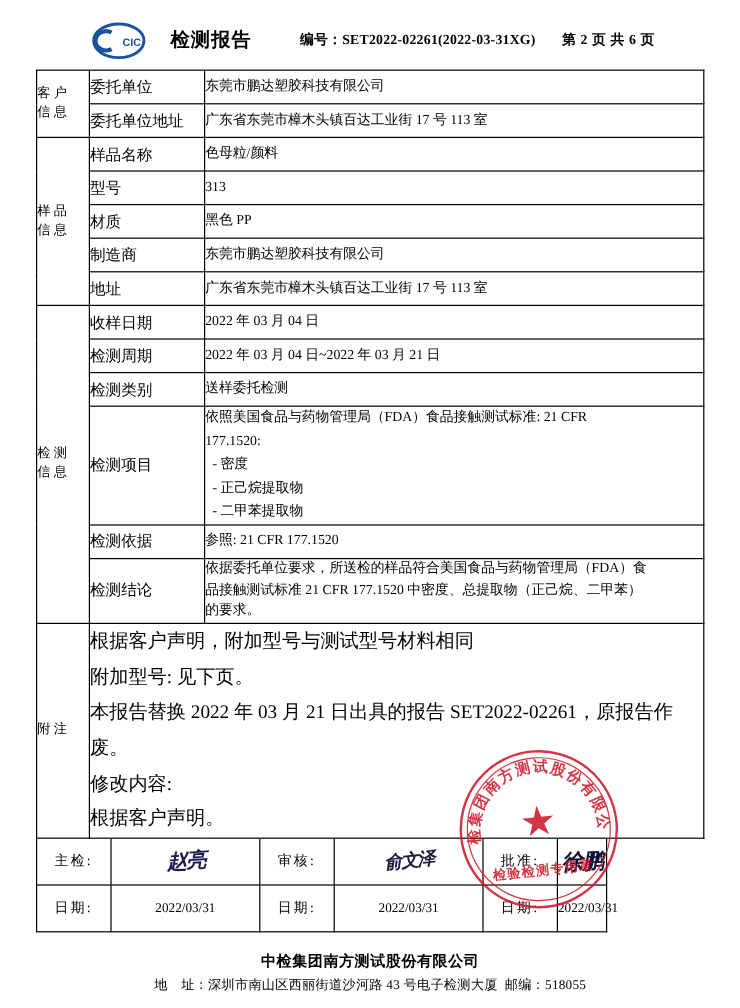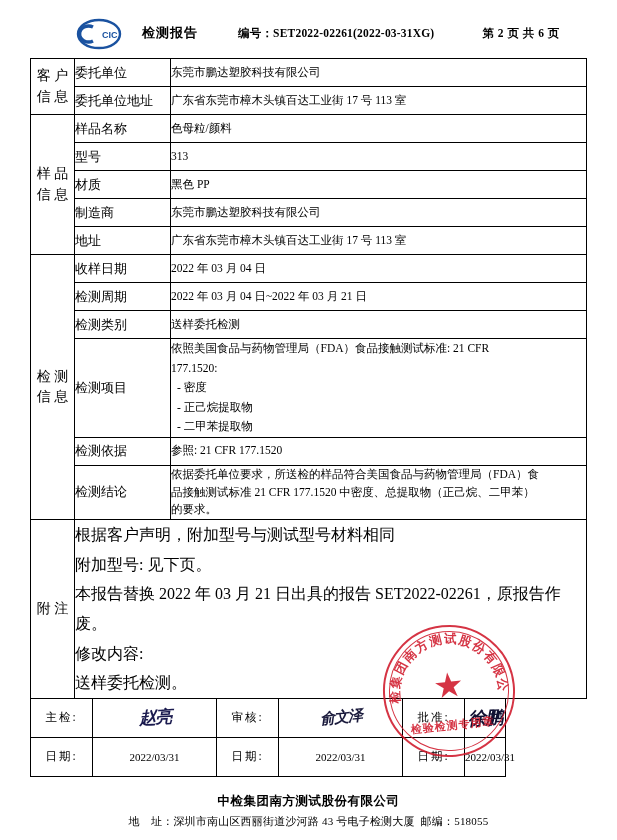--- a/index.html
+++ b/index.html
@@ -35,57 +35,57 @@
   .logo {
     width: 46px;
     height: 30px;
     position: relative;
     flex: 0 0 auto;
     margin-left: 46px;
   }
   .logo svg { display: block; }
 
   .doc-title {
-    font-size: 13px;
+    font-size: 16px;
     font-weight: bold;
     letter-spacing: 1px;
     margin-left: 20px;
     white-space: nowrap;
   }
   .report-no {
     font-size: 11.5px;
     font-weight: bold;
     margin-left: 40px;
     white-space: nowrap;
     letter-spacing: 0.2px;
   }
   .page-no {
     font-size: 11.5px;
     font-weight: bold;
-    margin-left: 48px;
+    margin-left: 22px;
     white-space: nowrap;
     letter-spacing: 0.5px;
   }
 
   
   table.main {
     width: 557px;
     border-collapse: collapse;
     table-layout: fixed;
     font-size: 11px;
   }
   table.main td {
     border: 1px solid #000;
     padding: 0;
     vertical-align: middle;
   }
   .c-side {
     width: 44px;
-    text-align: center;
-    font-size: 14px;
+    text-align: left;
+    font-size: 11px;
     line-height: 1.45;
   }
   .c-label {
     width: 96px;
     padding: 6px 0 6px 10px;
     font-size: 13px;
     vertical-align: middle;
   }
   .c-value {
     padding: 6px 0 6px 10px;
@@ -311,21 +311,21 @@
         </td>
       </tr>
 
       <tr>
         <td class="c-side">附 注</td>
         <td class="appendix-cell" colspan="2">
           <div>根据客户声明，附加型号与测试型号材料相同</div>
           <div>附加型号: 见下页。</div>
           <div>本报告替换 2022 年 03 月 21 日出具的报告 SET2022-02261，原报告作废。</div>
           <div>修改内容:</div>
-          <div>送样委托检测。</div>
+          <div>根据客户声明。</div>
         </td>
       </tr>
     </tbody>
   </table>
 
   <table class="sign">
     <colgroup>
       <col style="width:62px">
         <col style="width:124px">
       <col style="width:62px">

